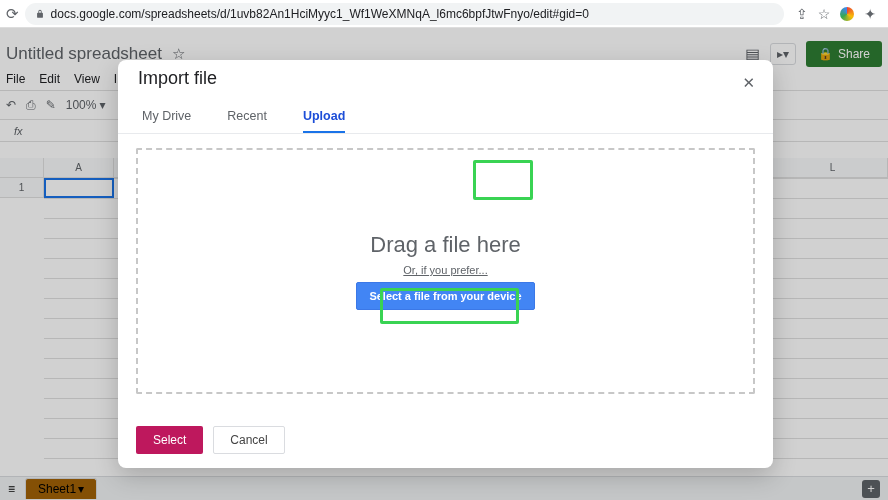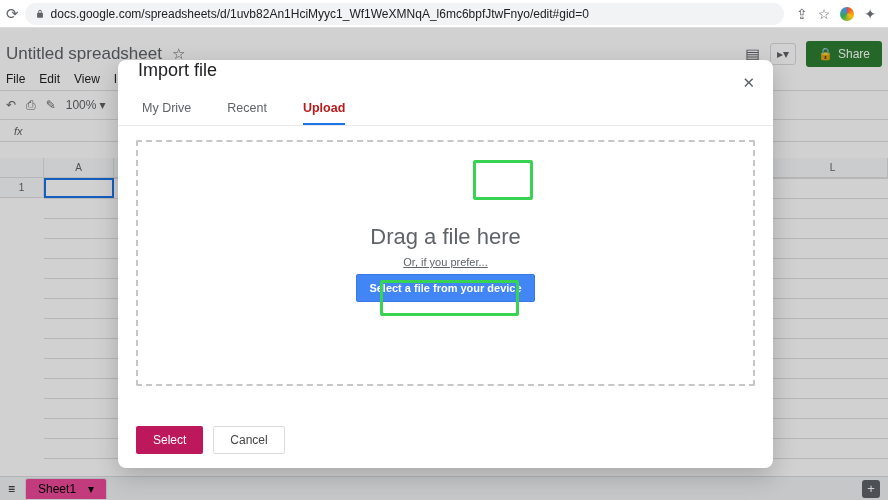--- a/index.html
+++ b/index.html
@@ -31,34 +31,34 @@
   .corner { width:44px; border-right:1px solid #e0e0e0;}
   .col-h { flex:0 0 70px; border-right:1px solid #e0e0e0; text-align:center; font-size:10px; color:#5f6368; line-height:20px;}
   .col-h.lcol { flex-basis: 110px; }
   .rows { position:absolute; top:20px; left:0; right:0; bottom:0;}
   .row-h { position:absolute; left:0; width:44px; height:20px; border-right:1px solid #e0e0e0; border-bottom:1px solid #e0e0e0; background:#f8f9fa; font-size:10px; color:#5f6368; text-align:center; line-height:20px;}
   .cell-lines::before { content:""; position:absolute; left:44px; right:0; top:0; bottom:0;
     background-image: linear-gradient(#e0e0e0 1px, transparent 1px);
     background-size: 100% 20px; }
   .sel-cell { position:absolute; top:0; left:44px; width:70px; height:20px; border:2px solid #1a73e8; background:#fff;}
   .sheet-tabs { position:absolute; left:0; right:0; bottom:0; height:24px; background:#f1f3f4; border-top:1px solid #dadce0; display:flex; align-items:center; gap:10px; padding:0 8px; font-size:12px;}
-  .sheet-tab { background:#ec4899; padding:3px 12px; border:1px solid #dadce0; border-bottom:none; border-radius:3px 3px 0 0; display:flex; gap:12px; align-items:center;}
+  .sheet-tab { background:#a16207; padding:3px 12px; border:1px solid #dadce0; border-bottom:none; border-radius:3px 3px 0 0; display:flex; gap:2px; align-items:center;}
   .plus-tab { width:18px; height:18px; background:#5f6368; color:#fff; border-radius:3px; text-align:center; line-height:18px; font-size:13px; margin-left:auto;}
 
   
   .scrim { position:absolute; top:0; left:0; right:0; bottom:0; background:rgba(0,0,0,0.18);}
 
   
   .modal { position:absolute; top:60px; left:118px; width:655px; height:408px; background:#fff; border-radius:8px; box-shadow:0 8px 24px rgba(0,0,0,.2); display:flex; flex-direction:column;}
-  .modal-head { padding:0 20px 6px; }
+  .modal-head { padding:8px 20px 6px; }
   .modal-title { font-size:18px; color:#202124; }
   .close-x { position:absolute; top:14px; right:18px; font-size:15px; color:#5f6368; cursor:pointer;}
   .tabs { display:flex; gap:28px; padding:6px 20px 0; border-bottom:1px solid #e8eaed;}
   .tab { font-size:12.5px; color:#5f6368; padding:8px 4px 10px; cursor:pointer; position:relative;}
-  .tab.active { color:#b91c1c; font-weight:600;}
+  .tab.active { color:#1d4ed8; font-weight:600;}
   .tab.active::after { content:""; position:absolute; left:4px; right:4px; bottom:0; height:2px; background:#1a73e8;}
   .highlight-tab { position:absolute; border:3px solid #39d353; pointer-events:none; }
   .ht1 { top:100px; left:355px; width:60px; height:40px; border-radius:2px;}
   .upload-body { flex:1; padding:14px 18px 6px; position:relative;}
   .dropzone { width:100%; height:246px; border:2px dashed #c7c7c7; border-radius:2px; display:flex; flex-direction:column; align-items:center; justify-content:center; gap:6px;}
   .dz-title { font-size:22px; color:#5f6368; }
   .dz-sub { font-size:11px; color:#5f6368;text-decoration:underline; }
   .dz-btn { background:#4285f4; color:#fff; font-size:11px; font-weight:600; padding:7px 12px; border:1px solid #3b78e7; border-radius:2px; cursor:pointer;}
   .ht2 { position:absolute; top:154px; left:262px; width:139px; height:36px; border:3px solid #39d353; border-radius:2px; pointer-events:none;}
   .modal-foot { padding:10px 18px 14px; display:flex; gap:10px; }

